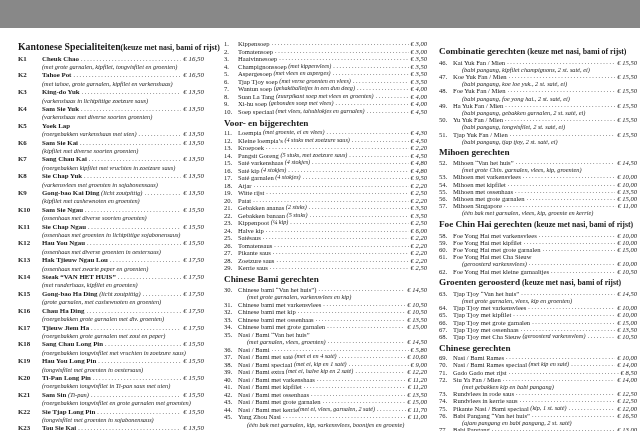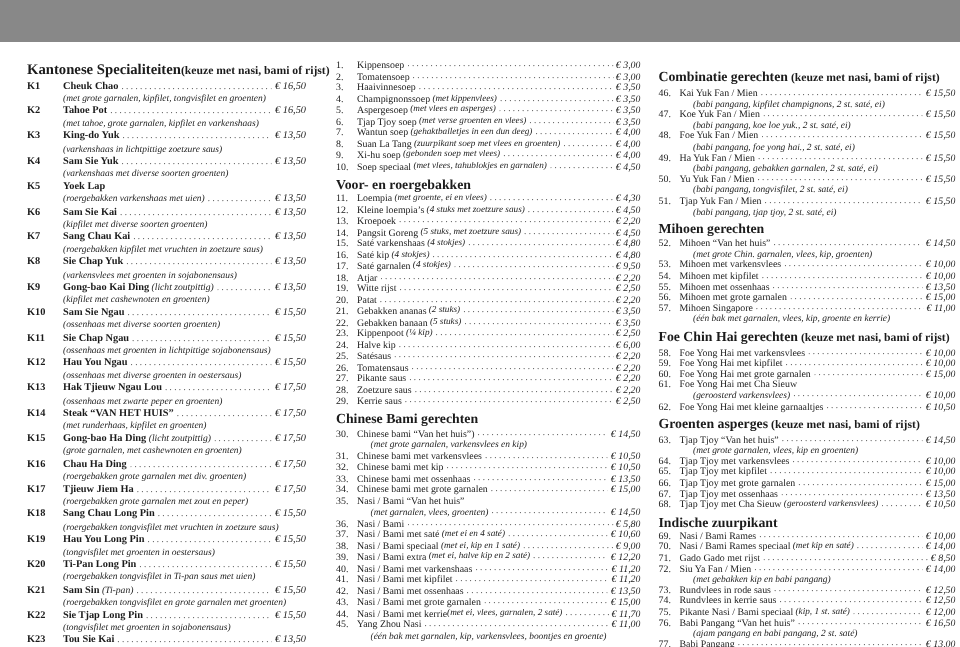--- a/index.html
+++ b/index.html
@@ -446,21 +446,21 @@
             <div class="line">
               <span class="name">Soep speciaal</span>
               <span class="note"> (met vlees, tahublokjes en garnalen)</span>
               <span class="dots"></span>
               <span class="price">€ 4,50</span>
             </div>
           </div>
         </div>
       </div>
       <div class="section">
-        <div class="sec-title"><span>Voor- en roergebakken</span></div>
+        <div class="sec-title"><span>Voor- en bijgerechten</span></div>
         <div class="item">
           <span class="num">11.</span>
           <div class="body">
             <div class="line">
               <span class="name">Loempia</span>
               <span class="note"> (met groente, ei en vlees)</span>
               <span class="dots"></span>
               <span class="price">€ 4,30</span>
             </div>
           </div>
@@ -1034,21 +1034,21 @@
           <div class="body">
             <div class="line">
               <span class="name">Foe Yong Hai met kleine garnaaltjes</span>
               <span class="dots"></span>
               <span class="price">€ 10,50</span>
             </div>
           </div>
         </div>
       </div>
       <div class="section">
-        <div class="sec-title"><span>Groenten asperges</span><span class="sec-sub"> (keuze met nasi, bami of rijst)</span></div>
+        <div class="sec-title"><span>Groenten geroosterd</span><span class="sec-sub"> (keuze met nasi, bami of rijst)</span></div>
         <div class="item">
           <span class="num">63.</span>
           <div class="body">
             <div class="line">
               <span class="name">Tjap Tjoy “Van het huis”</span>
               <span class="dots"></span>
               <span class="price">€ 14,50</span>
             </div>
             <div class="line desc-line">
               <span class="desc">(met grote garnalen, vlees, kip en groenten)</span>
@@ -1101,21 +1101,21 @@
             <div class="line">
               <span class="name">Tjap Tjoy met Cha Sieuw</span>
               <span class="note"> (geroosterd varkensvlees)</span>
               <span class="dots"></span>
               <span class="price">€ 10,50</span>
             </div>
           </div>
         </div>
       </div>
       <div class="section">
-        <div class="sec-title"><span>Indische zuurpikant</span></div>
+        <div class="sec-title"><span>Chinese gerechten</span></div>
         <div class="item">
           <span class="num">69.</span>
           <div class="body">
             <div class="line">
               <span class="name">Nasi / Bami Rames</span>
               <span class="dots"></span>
               <span class="price">€ 10,00</span>
             </div>
           </div>
         </div>

